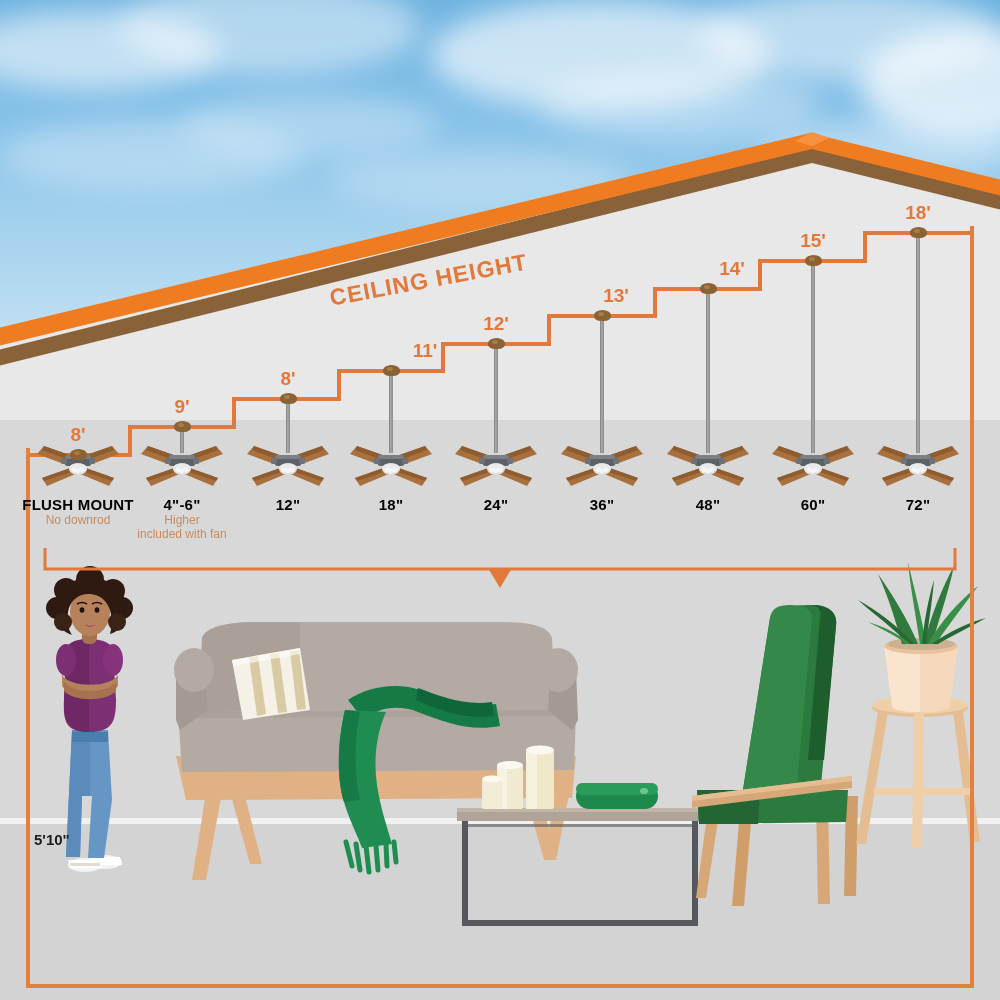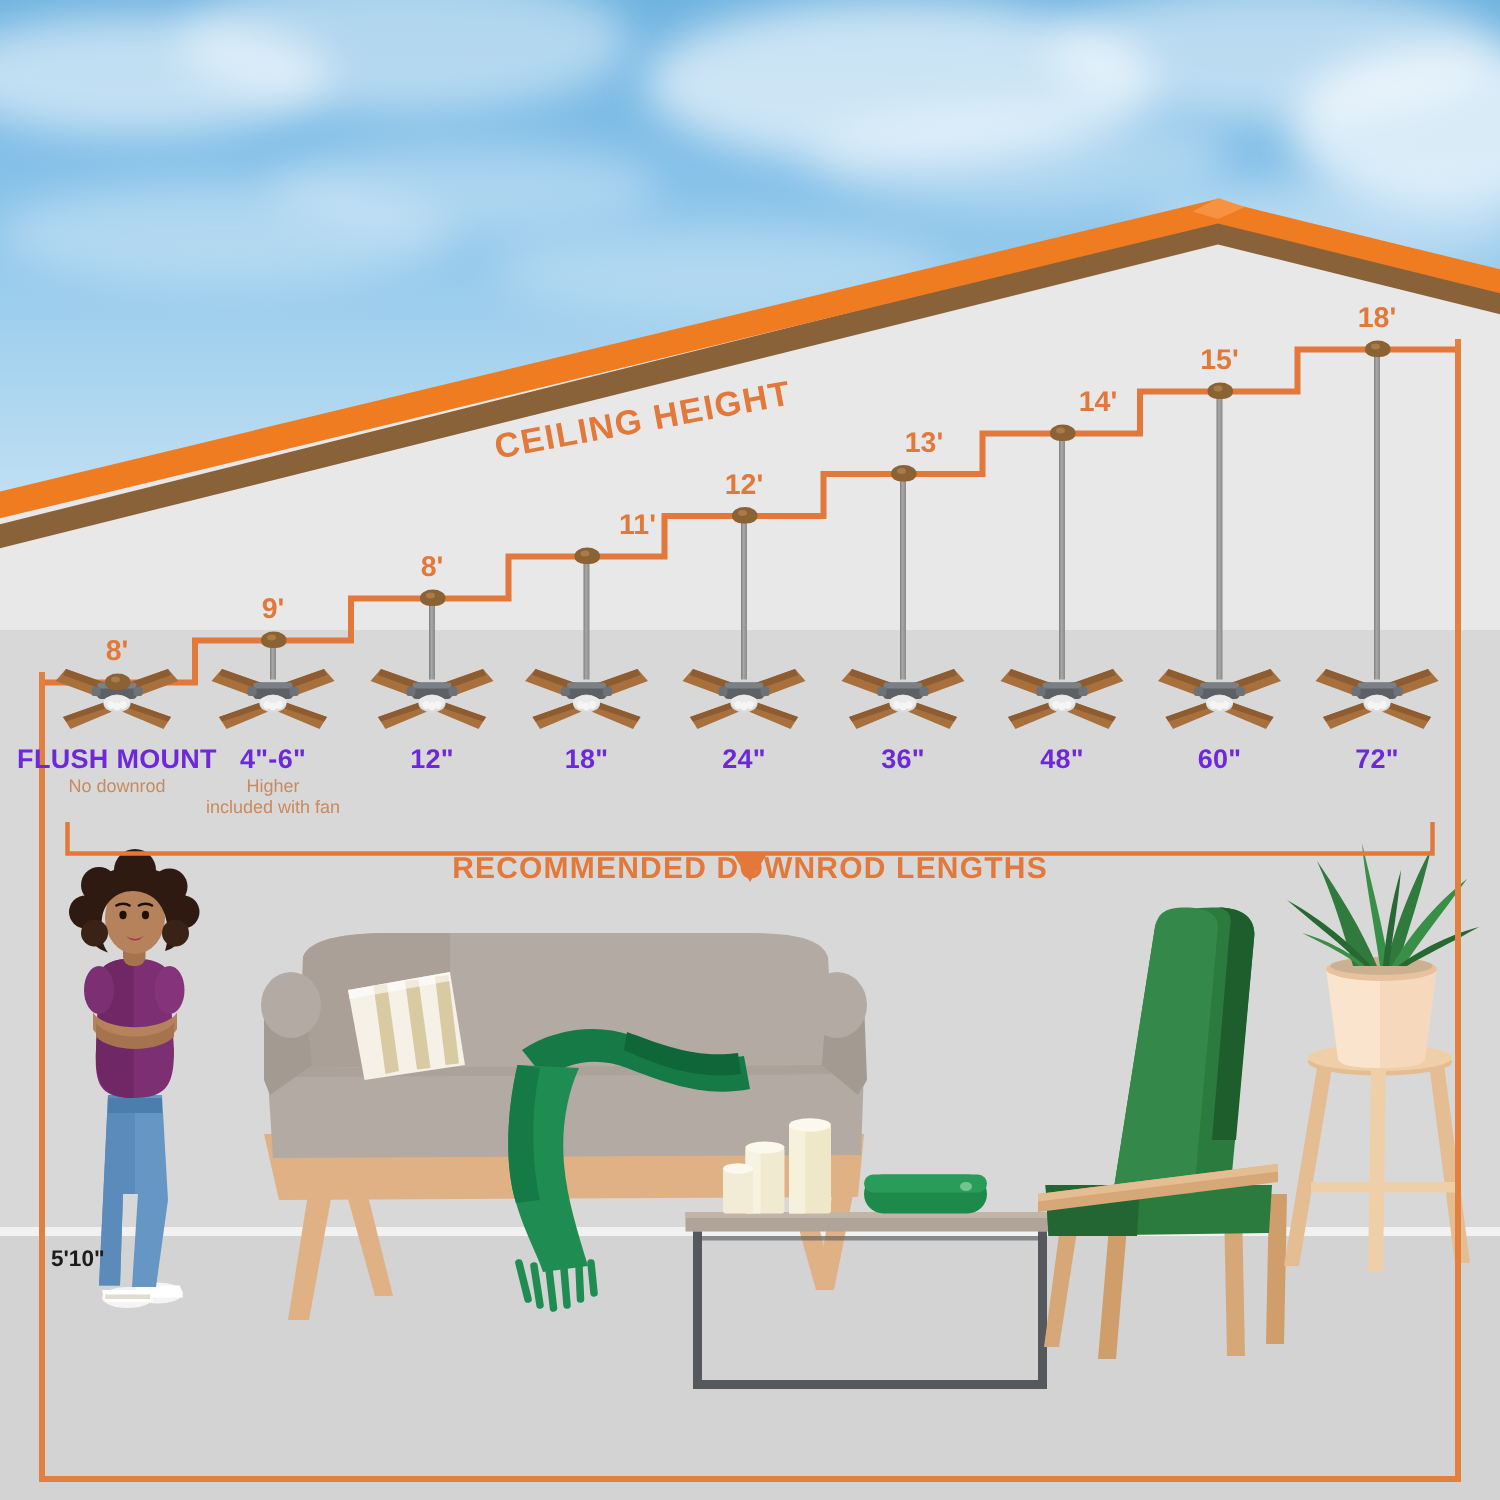--- a/index.html
+++ b/index.html
@@ -94,21 +94,21 @@
     content:""; position:absolute; left:4px; top:2px; width:6px; height:4px;
     background:#a87b47; border-radius:50%;
   }
 
   
   .dr-label {
     position: absolute; z-index: 18; text-align: center;
     transform: translateX(-50%); white-space: nowrap;
   }
   .dr-main {
-    font-size: 18px; font-weight: 700; color: #6d28d9;
+    font-size: 15px; font-weight: 700; color: #000000;
     font-family: "Liberation Sans Narrow","Liberation Sans",sans-serif;
     letter-spacing: .2px;
   }
   .dr-sub {
     font-size: 12px; color: #c98a5e; font-weight: 400; line-height: 1.15;
     margin-top: 1px;
   }
 
   
   .bracketsvg { position: absolute; left: 0; top: 520px; width: 1000px; height: 80px; z-index: 14; }
@@ -297,21 +297,20 @@
     </div>
     <div class="dr-label" style="left:918px; top:496px;">
       <div class="dr-main">72"</div>
     </div>
   </div>
 
   <svg class="bracketsvg" viewBox="0 0 1000 80">
     <polyline fill="none" stroke="#e2793a" stroke-width="3" points="45,28 45,49 955,49 955,28"></polyline>
     <polygon points="488,48 512,48 500,68" fill="#e2793a"></polygon>
   </svg>
-  <div class="rec-label">RECOMMENDED DOWNROD LENGTHS</div>
 
   <div class="frame-left"></div>
   <div class="frame-right"></div>
   <div class="frame-bottom"></div>
 
   <svg class="scenesvg" viewBox="0 0 1000 440">
 
     <g>
 
       <ellipse cx="85" cy="305" rx="17" ry="7" fill="#f4f4f4"></ellipse>

